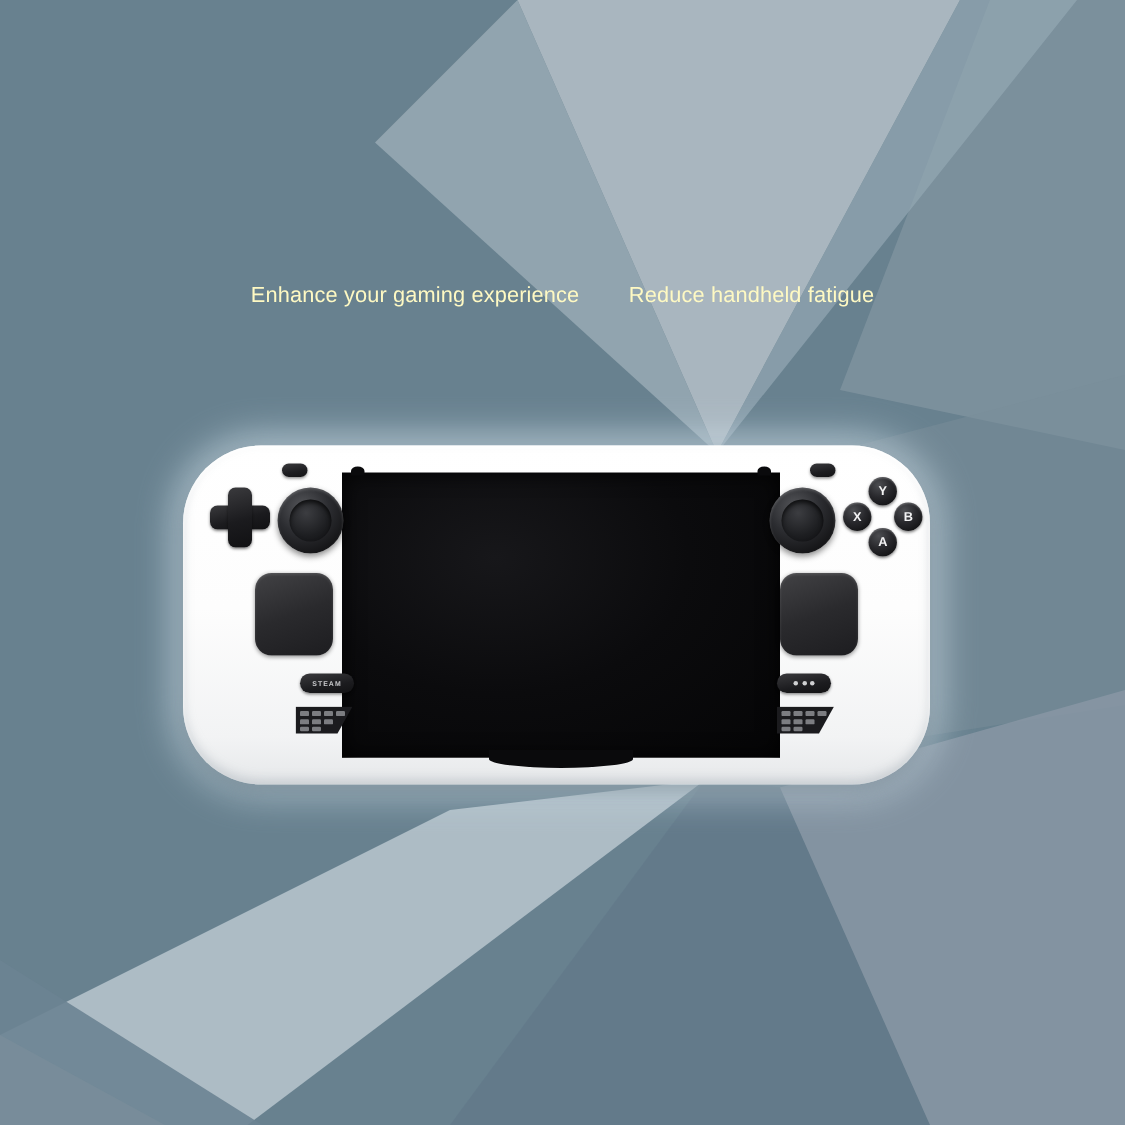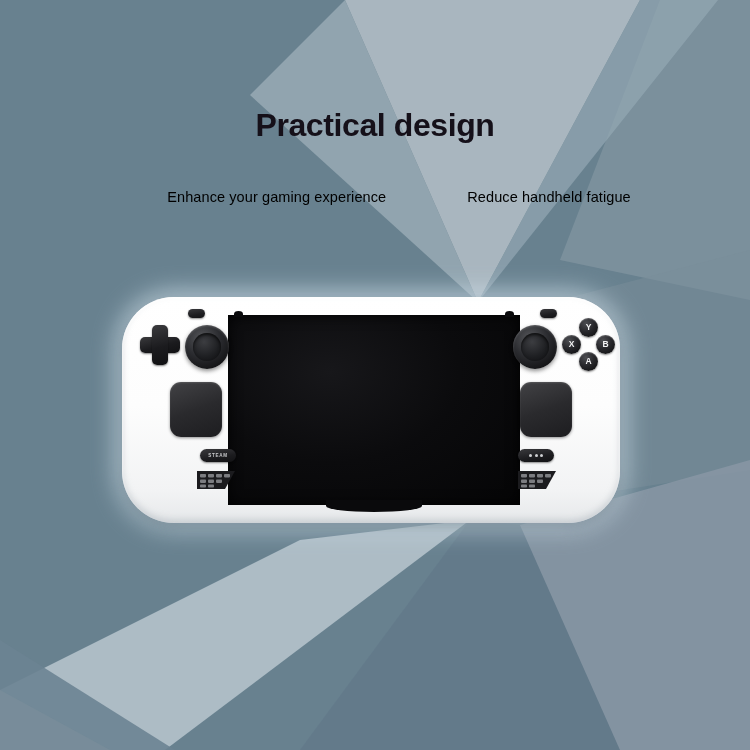--- a/index.html
+++ b/index.html
@@ -44,24 +44,23 @@
     top: 189px;
     width: 750px;
     z-index: 6;
     text-align: center;
     font-size: 0;
   }
   .sub {
     display: inline-block;
     font-size: 14.5px;
     font-weight: 400;
-    color: #000000;
+    color: #fef9c3;
     letter-spacing: 0.1px;
     vertical-align: top;
-    margin-left: 48px;
   }
   .sub.left  { margin-right: 33px; }
 
   
   #device-wrap {
     position: absolute;
     left: 118px;
     top: 293px;
     width: 506px;
     height: 234px;
@@ -279,21 +278,20 @@
     <polygon points="345,0 478,302 250,95" fill="#9fb0ba" opacity="0.75"></polygon>
     <polygon points="640,0 718,0 478,302" fill="#94a8b4" opacity="0.7"></polygon>
 
     <polygon points="300,540 470,520 165,750 0,750 0,690" fill="#adbcc5"></polygon>
     <polygon points="470,520 520,525 620,750 300,750" fill="#63798a" opacity="0.92"></polygon>
     <polygon points="520,525 750,460 750,750 620,750" fill="#8897a4" opacity="0.85"></polygon>
     <polygon points="0,640 175,750 0,750" fill="#6c8392" opacity="0.9"></polygon>
     <polygon points="0,690 110,750 0,750" fill="#7e909c" opacity="0.5"></polygon>
   </svg>
 
-  <div id="headline">Practical design</div>
 
   <div id="subrow">
     <span class="sub left">Enhance your gaming experience</span>
     <span class="sub right">Reduce handheld fatigue</span>
   </div>
 
   <div id="device-wrap">
 
     <div id="glow"></div>
 

